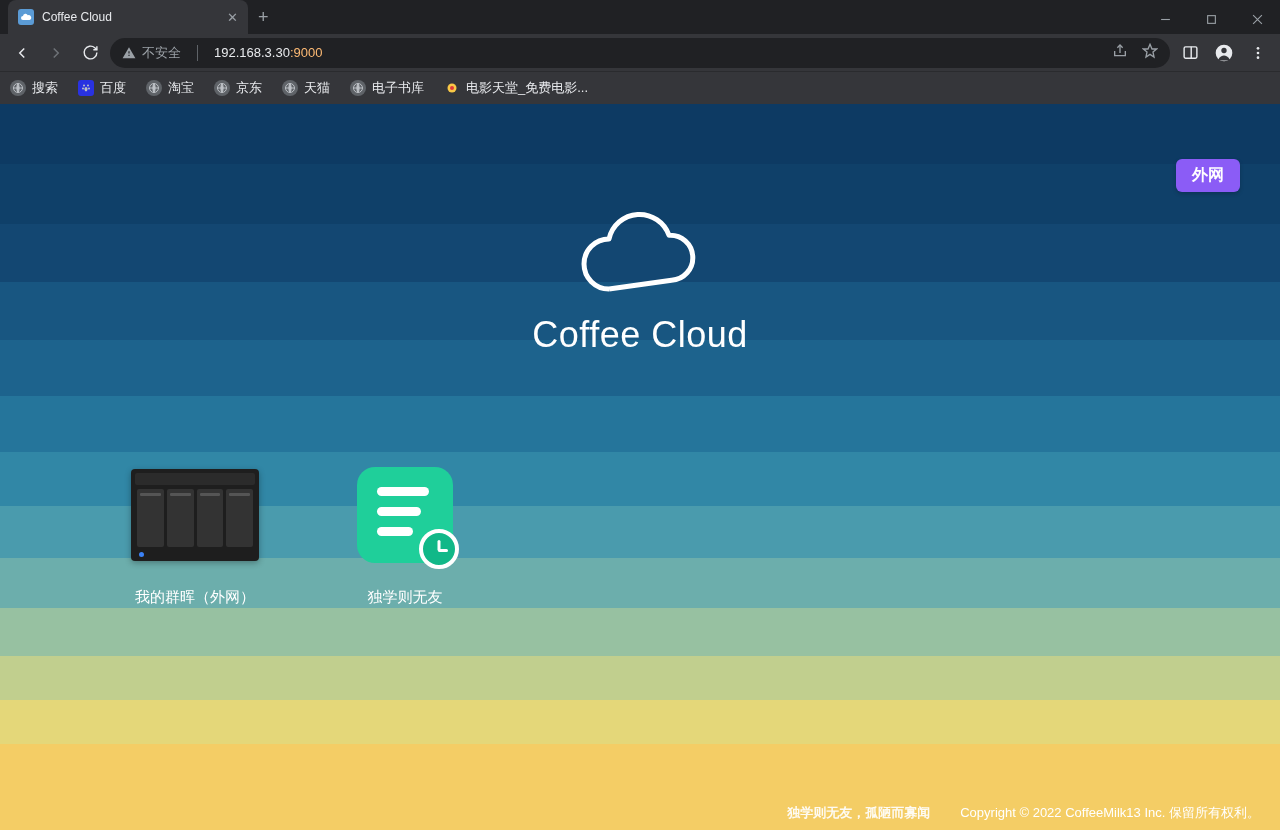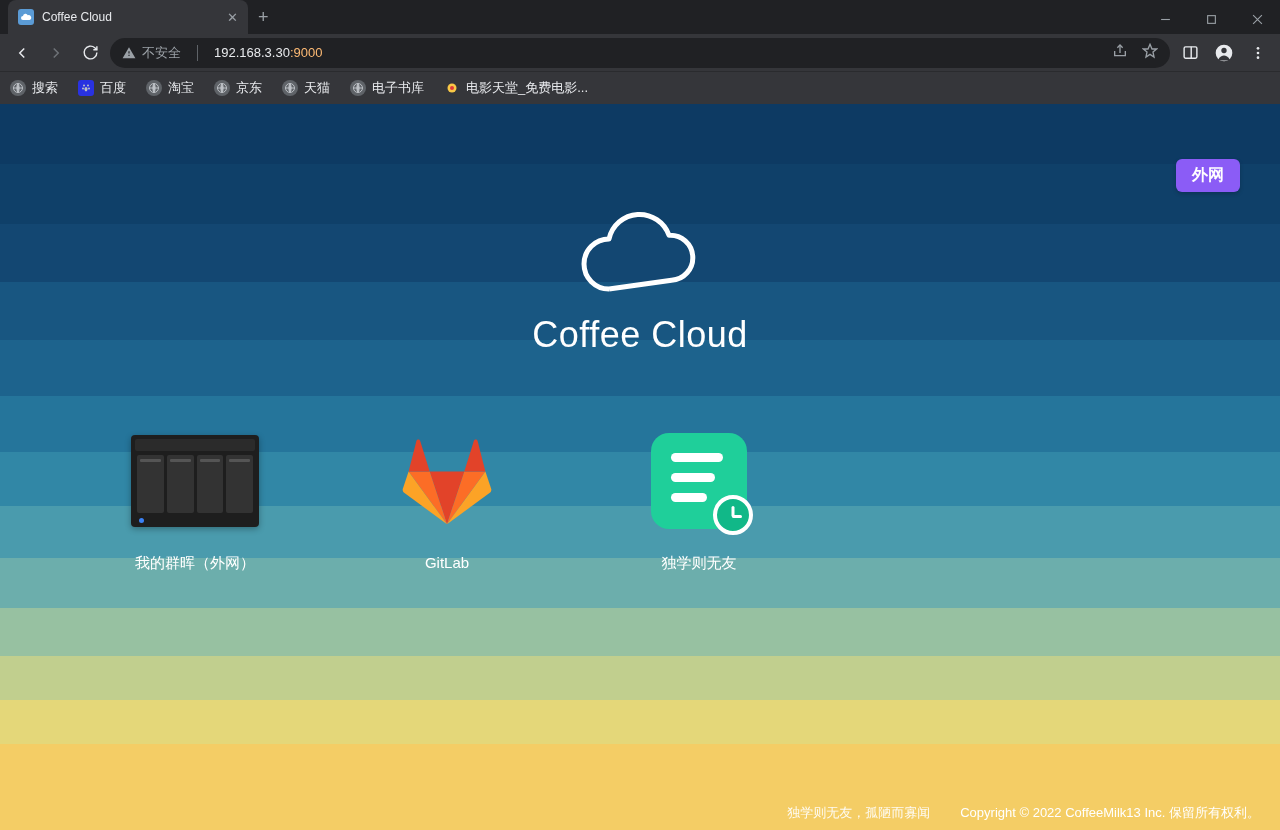--- a/index.html
+++ b/index.html
@@ -90,22 +90,22 @@
 }
 
 .logo {
   position:absolute; top:100px; left:50%; transform:translateX(-50%);
   text-align:center; color:#fff;
 }
 .logo svg { width:150px; height:100px; }
 .logo h1 { font-weight:300; font-size:36px; margin-top:6px; letter-spacing:.5px; }
 
 .apps {
-  position:absolute; top:322px; left:110px;
-  display:flex; gap:82px;
+  position:absolute; top:356px; left:110px;
+  display:flex; gap:40px;
 }
 .app { width:170px; text-align:center; cursor:pointer; }
 .app .thumb { height:110px; display:flex; align-items:center; justify-content:center; }
 .app .label { margin-top:18px; color:#fff; font-size:15px; }
 
 
 .nas {
   width:128px; height:92px; background:#1e1e1e; border-radius:4px;
   position:relative; box-shadow:0 2px 6px rgba(0,0,0,.3);
 }
@@ -139,21 +139,21 @@
 .tasks .clock{position:absolute;right:-6px;bottom:-6px;width:40px;height:40px;background:#11b888;border:4px solid #fff;border-radius:50%;}
 .tasks .clock::before,.tasks .clock::after{content:"";position:absolute;background:#fff;left:50%;border-radius:2px;}
 .tasks .clock::before{top:7px;width:3px;height:11px;transform:translateX(-50%);}
 .tasks .clock::after{top:16px;width:10px;height:3px;left:47%;}
 
 .footer {
   position:absolute; bottom:8px; right:20px; left:20px;
   display:flex; justify-content:flex-end; gap:30px;
   color:#fff; font-size:13px;
 }
-.footer .quote{opacity:.92;}
+.footer .quote{opacity:.92;font-weight:bold;}
 </style>
 </head>
 <body>
 
 <div class="titlebar">
   <div class="tab">
     <span class="favicon">
       <svg viewBox="0 0 24 24" fill="#fff">
           <path d="M19 18H6a4 4 0 010-8 5 5 0 019.6-1.5A3.5 3.5 0 0119 18z"></path>
         </svg>
@@ -345,34 +345,20 @@
               <div class="bay"></div>
               <div class="bay"></div>
             </div>
           <div class="led"></div>
         </div>
       </div>
       <div class="label">我的群晖（外网）</div>
     </div>
 
 
-    <div class="app">
-      <div class="thumb gitlab">
-        <svg viewBox="0 0 100 100">
-          <path fill="#e24329" d="M50 95L32 40h36L50 95z"></path>
-          <path fill="#fc6d26" d="M50 95L32 40H10l40 55z"></path>
-          <path fill="#fca326" d="M10 40l-6 18c-.5 1.6.1 3.3 1.4 4.3L50 95 10 40z"></path>
-          <path fill="#e24329" d="M10 40h22L22 8c-.6-1.8-3.2-1.8-3.8 0L10 40z"></path>
-          <path fill="#fc6d26" d="M50 95l18-55h22L50 95z"></path>
-          <path fill="#fca326" d="M90 40l6 18c.5 1.6-.1 3.3-1.4 4.3L50 95l40-55z"></path>
-          <path fill="#e24329" d="M90 40H68L78 8c.6-1.8 3.2-1.8 3.8 0L90 40z"></path>
-        </svg>
-      </div>
-      <div class="label">GitLab</div>
-    </div>
 
     <div class="app">
       <div class="thumb">
         <div class="tasks">
           <div class="line l1"></div>
             <div class="line l2"></div>
             <div class="line l3"></div>
           <div class="clock"></div>
         </div>
       </div>

